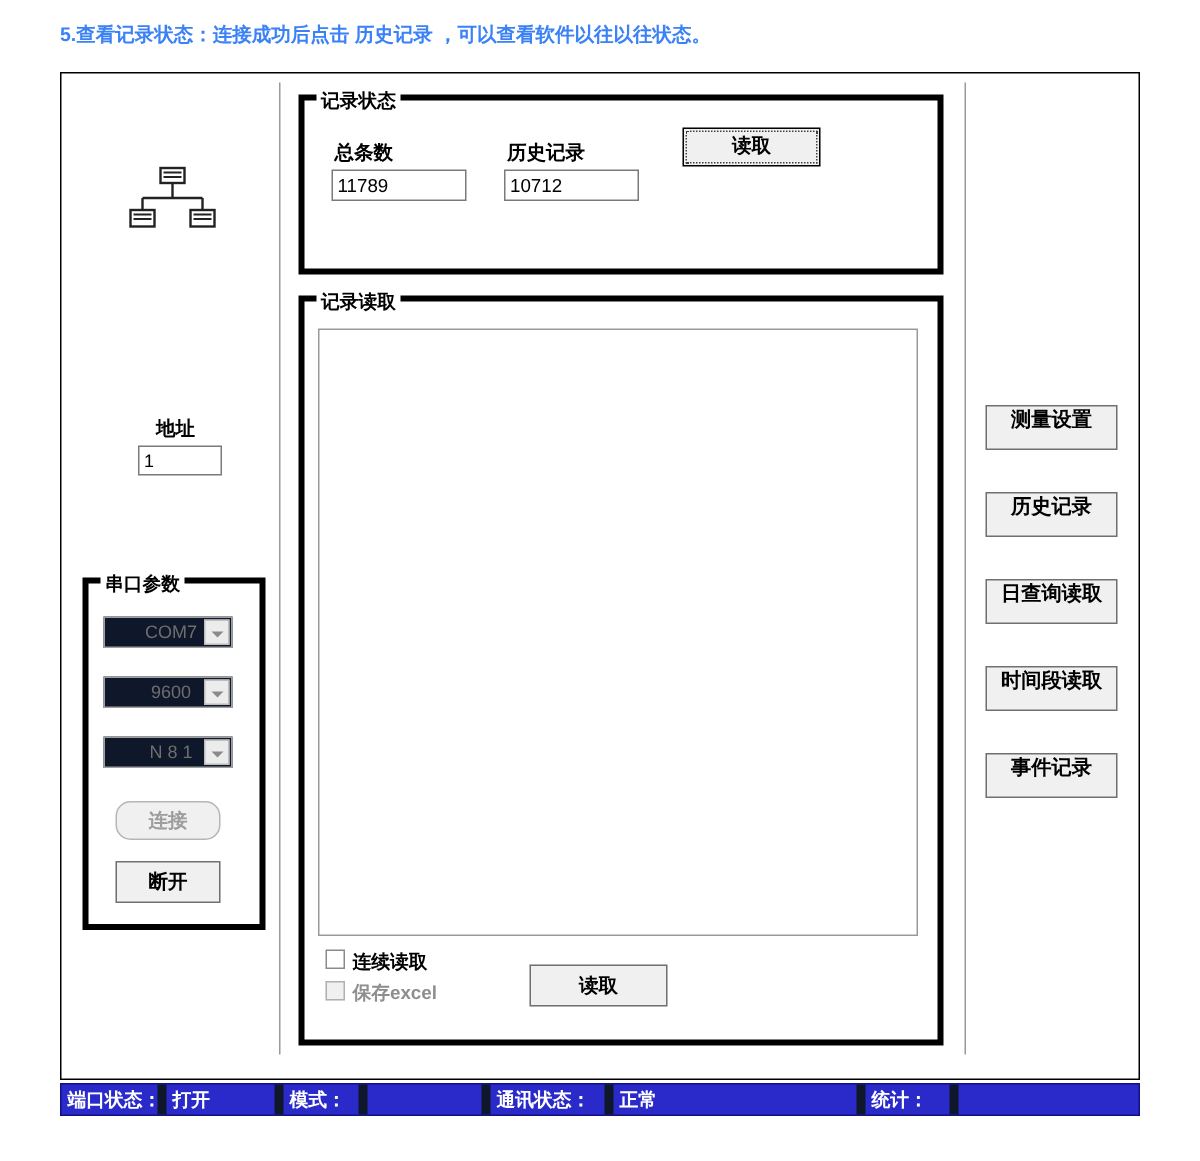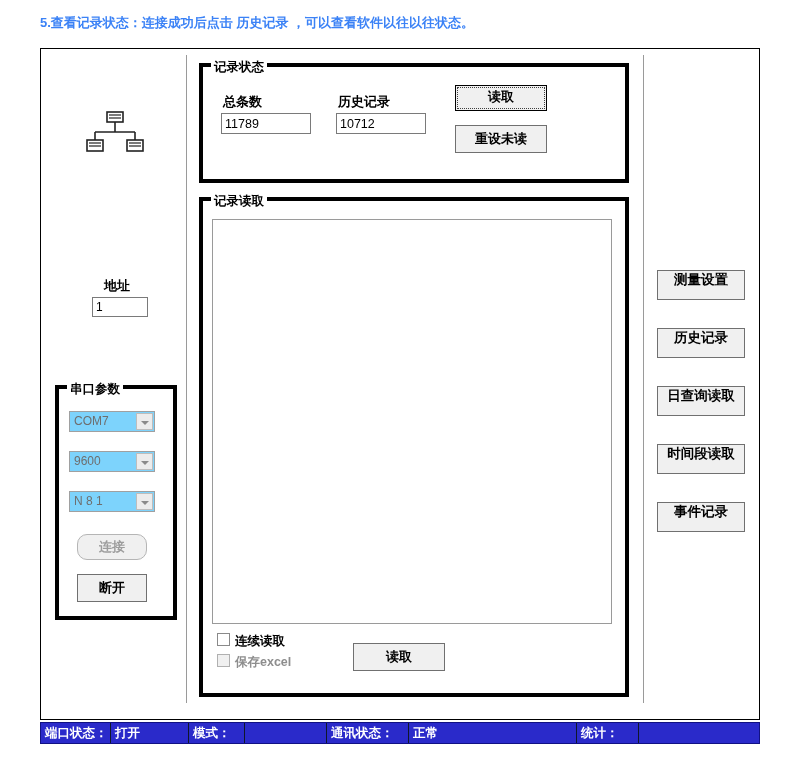--- a/index.html
+++ b/index.html
@@ -95,26 +95,27 @@
     left: 8px;
     top: 330px;
     width: 122px;
     height: 235px;
   }
   .combo {
     position: absolute;
     width: 86px;
     height: 21px;
     border: 1px solid #a0a0a0;
-    background: #7dd3fc;
+    background: #0f172a;
     box-sizing: border-box;
     color: #6e6e6e;
     font-size: 12px;
     line-height: 19px;
     padding-left: 4px;
+    text-align: center;
   }
   .combo .arrow {
     position: absolute;
     right: 1px;
     top: 1px;
     width: 17px;
     height: 17px;
     background: #ececec;
     border: 1px solid #bdbdbd;
     box-sizing: border-box;
@@ -246,21 +247,21 @@
     color: #ffffff;
     font-size: 12.5px;
     font-weight: bold;
   }
   .sb-cell {
     position: absolute;
     top: 0;
     height: 20px;
     line-height: 20px;
     padding-left: 4px;
-    border-right: 1px solid #0f172a;
+    border-right: 6px solid #0f172a;
     box-sizing: border-box;
     white-space: nowrap;
     overflow: hidden;
   }
   .sb-cell.last { border-right: none; }
 </style>
 </head>
 <body>
 
 <div id="page">
@@ -320,21 +321,20 @@
       <span class="legend">记录状态</span>
 
       <div class="field-label" style="left:20px; top:26px;">总条数</div>
       <input class="text-input" style="left: 18px; top: 46px; width: 90px;" type="text" value="11789">
 
       <div class="field-label" style="left:135px; top:26px;">历史记录</div>
       <input class="text-input" style="left: 133px; top: 46px; width: 90px;" type="text" value="10712">
 
       <div class="btn focus" style="left:252px; top:18px; width:92px; height:26px; line-height:22px;">读取</div>
 
-      <div class="btn" style="left:252px; top:58px; width:92px; height:28px; line-height:26px;">重设未读</div>
     </div>
 
     <div class="group read-group">
       <span class="legend">记录读取</span>
 
       <div class="listbox"></div>
 
       <div class="checkrow" style="left:14px; top:432px;">
         <span class="box"></span><span>连续读取</span>
       </div>

